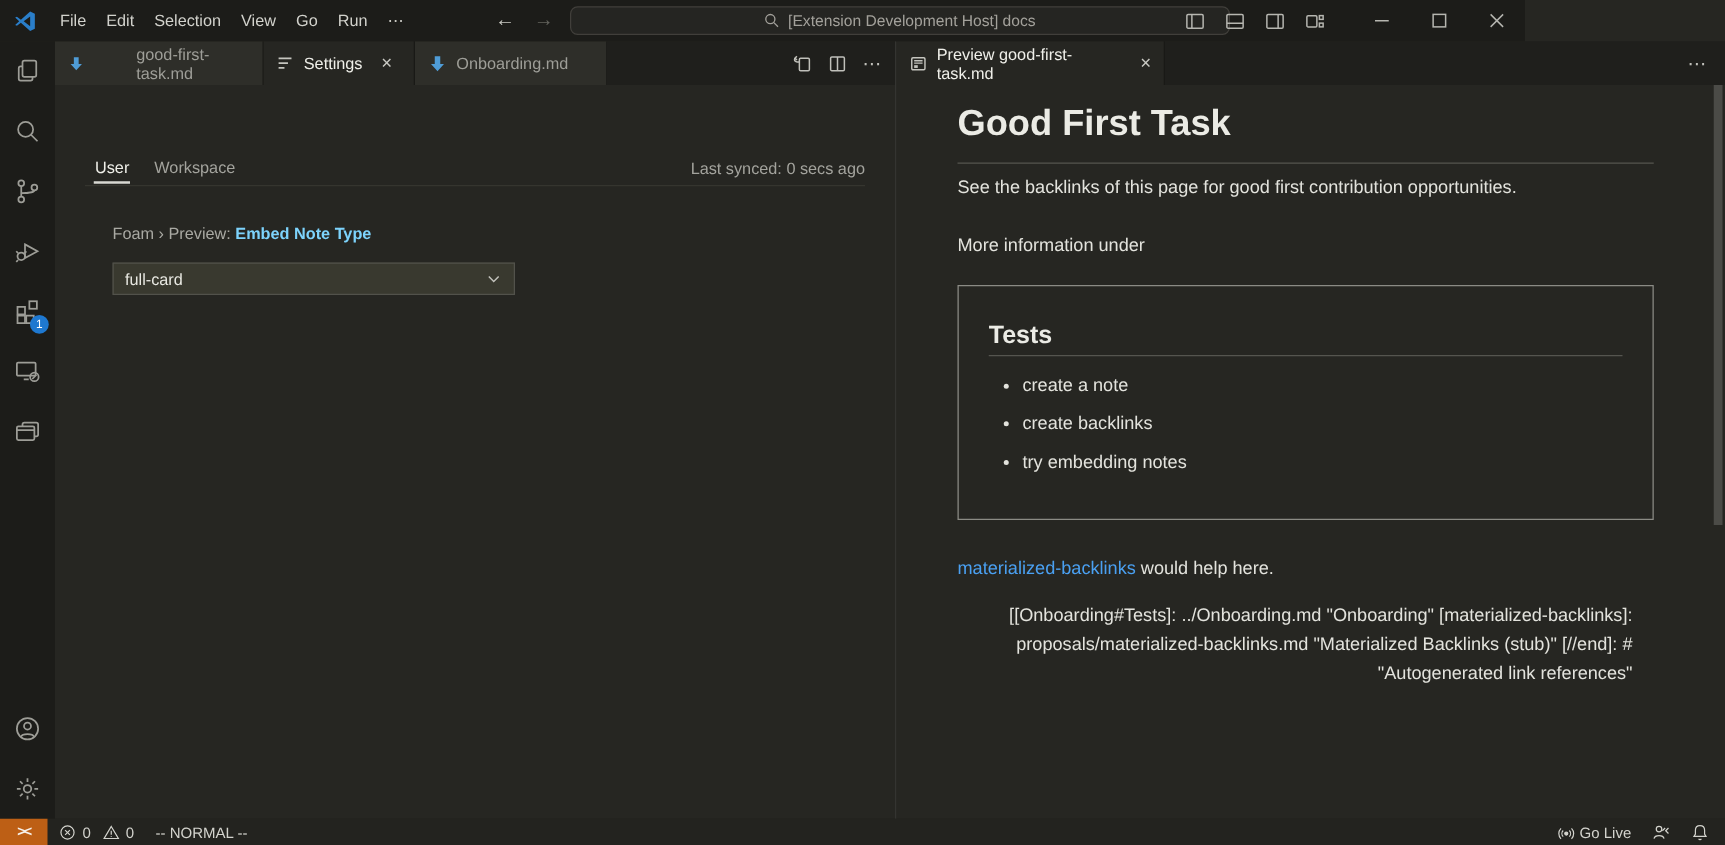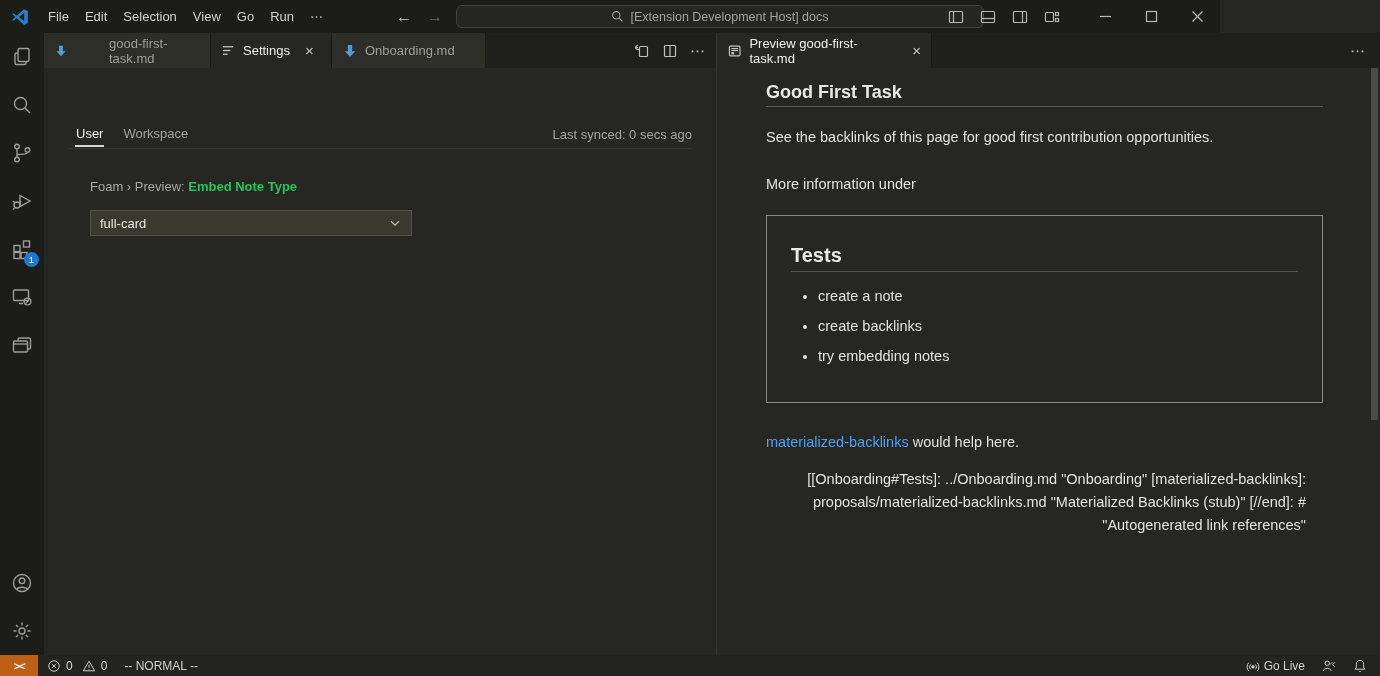--- a/index.html
+++ b/index.html
@@ -55,30 +55,30 @@
 
   .scope-row { position:absolute; left:24px; right:24px; top:52px; height:29px; display:flex; align-items:center; font-size:13px; color:#a3a39d; border-bottom:1px solid #35352f; }
   .scope-tab { padding:5px 8px 7px 8px; position:relative; margin-right:4px; }
   .scope-tab.active { color:#efefe9; }
   .scope-tab.active::after { content:""; position:absolute; left:7px; right:7px; bottom:1px; height:1.5px; background:#d8d8d2; }
   .sync-label { margin-left:auto; }
 
   .setting-item { position:absolute; left:46px; top:111px; }
   .setting-title { font-size:13px; }
   .setting-cat  { color:#a9a9a3; font-weight:400; }
-  .setting-name { color:#22c55e; font-weight:700; }
+  .setting-name { color:#7dd3fc; font-weight:700; }
   .setting-select { margin-top:16px; width:322px; height:26px; background:#39392f; border:1px solid #52524b; display:flex; align-items:center; justify-content:space-between; padding:0 9px; color:#e8e8e2; font-size:13px; }
   .setting-select svg { stroke:#c0c0ba; fill:none; stroke-width:1.4; }
 
   
   .preview-body { position:absolute; left:0; right:0; top:35px; bottom:0; background:#262622; color:#e3e3dd; }
   .scroll-thumb { position:absolute; right:2px; top:0; width:7px; height:352px; background:#4b4b47; }
   .md { position:absolute; left:49px; top:0; width:557px; font-size:14.5px; line-height:1.55; }
-  .md h1 { font-size:18px; font-weight:600; color:#ebebe5; margin-top:14px; padding-bottom:2px; border-bottom:1px solid #55554f; line-height:1.2; }
-  .md .p1 { margin-top:19px; }
+  .md h1 { font-size:29px; font-weight:600; color:#ebebe5; margin-top:14px; padding-bottom:13px; border-bottom:1px solid #55554f; line-height:1.2; }
+  .md .p1 { margin-top:8px; }
   .md .p2 { margin-top:25px; }
   .embed-card { margin-top:19px; border:1px solid #8b8b85; padding:0 24px 26px 24px; }
   .embed-card h2 { font-size:20px; font-weight:600; color:#ebebe5; margin-top:24px; border-bottom:1px solid #55554f; }
   .embed-card ul { margin-top:13px; padding-left:27px; }
   .embed-card li { margin-bottom:8px; }
   .p-link { margin-top:28px; }
   .md a { color:#4aa0f2; text-decoration:none; cursor:pointer; }
   .p-refs { margin-top:15px; line-height:23px; width:540px;text-align:right; }
 
   

